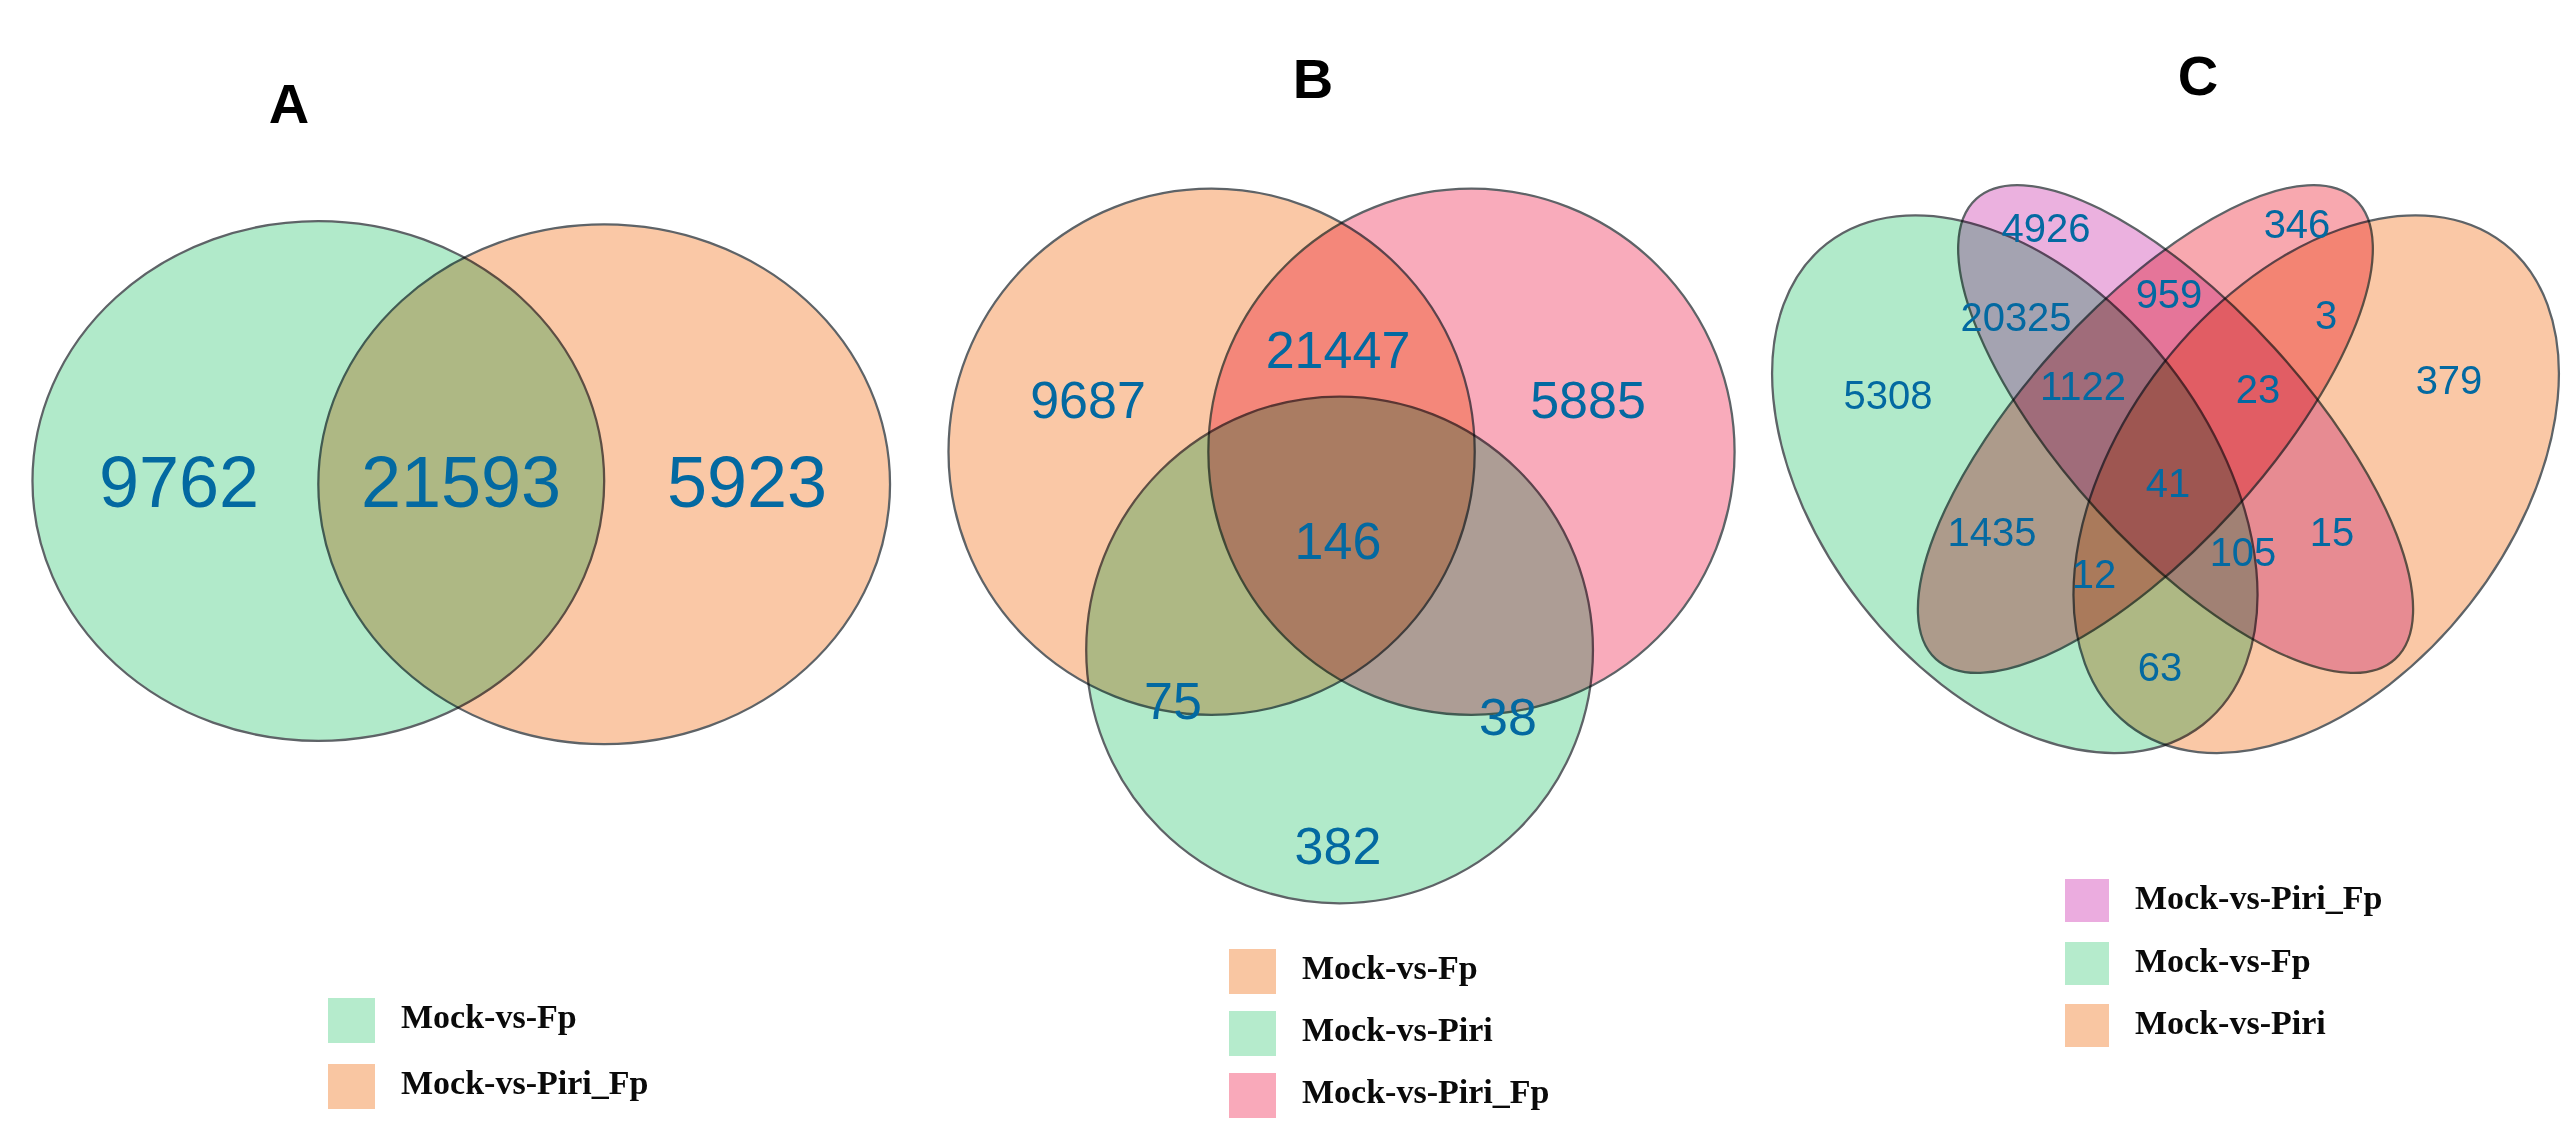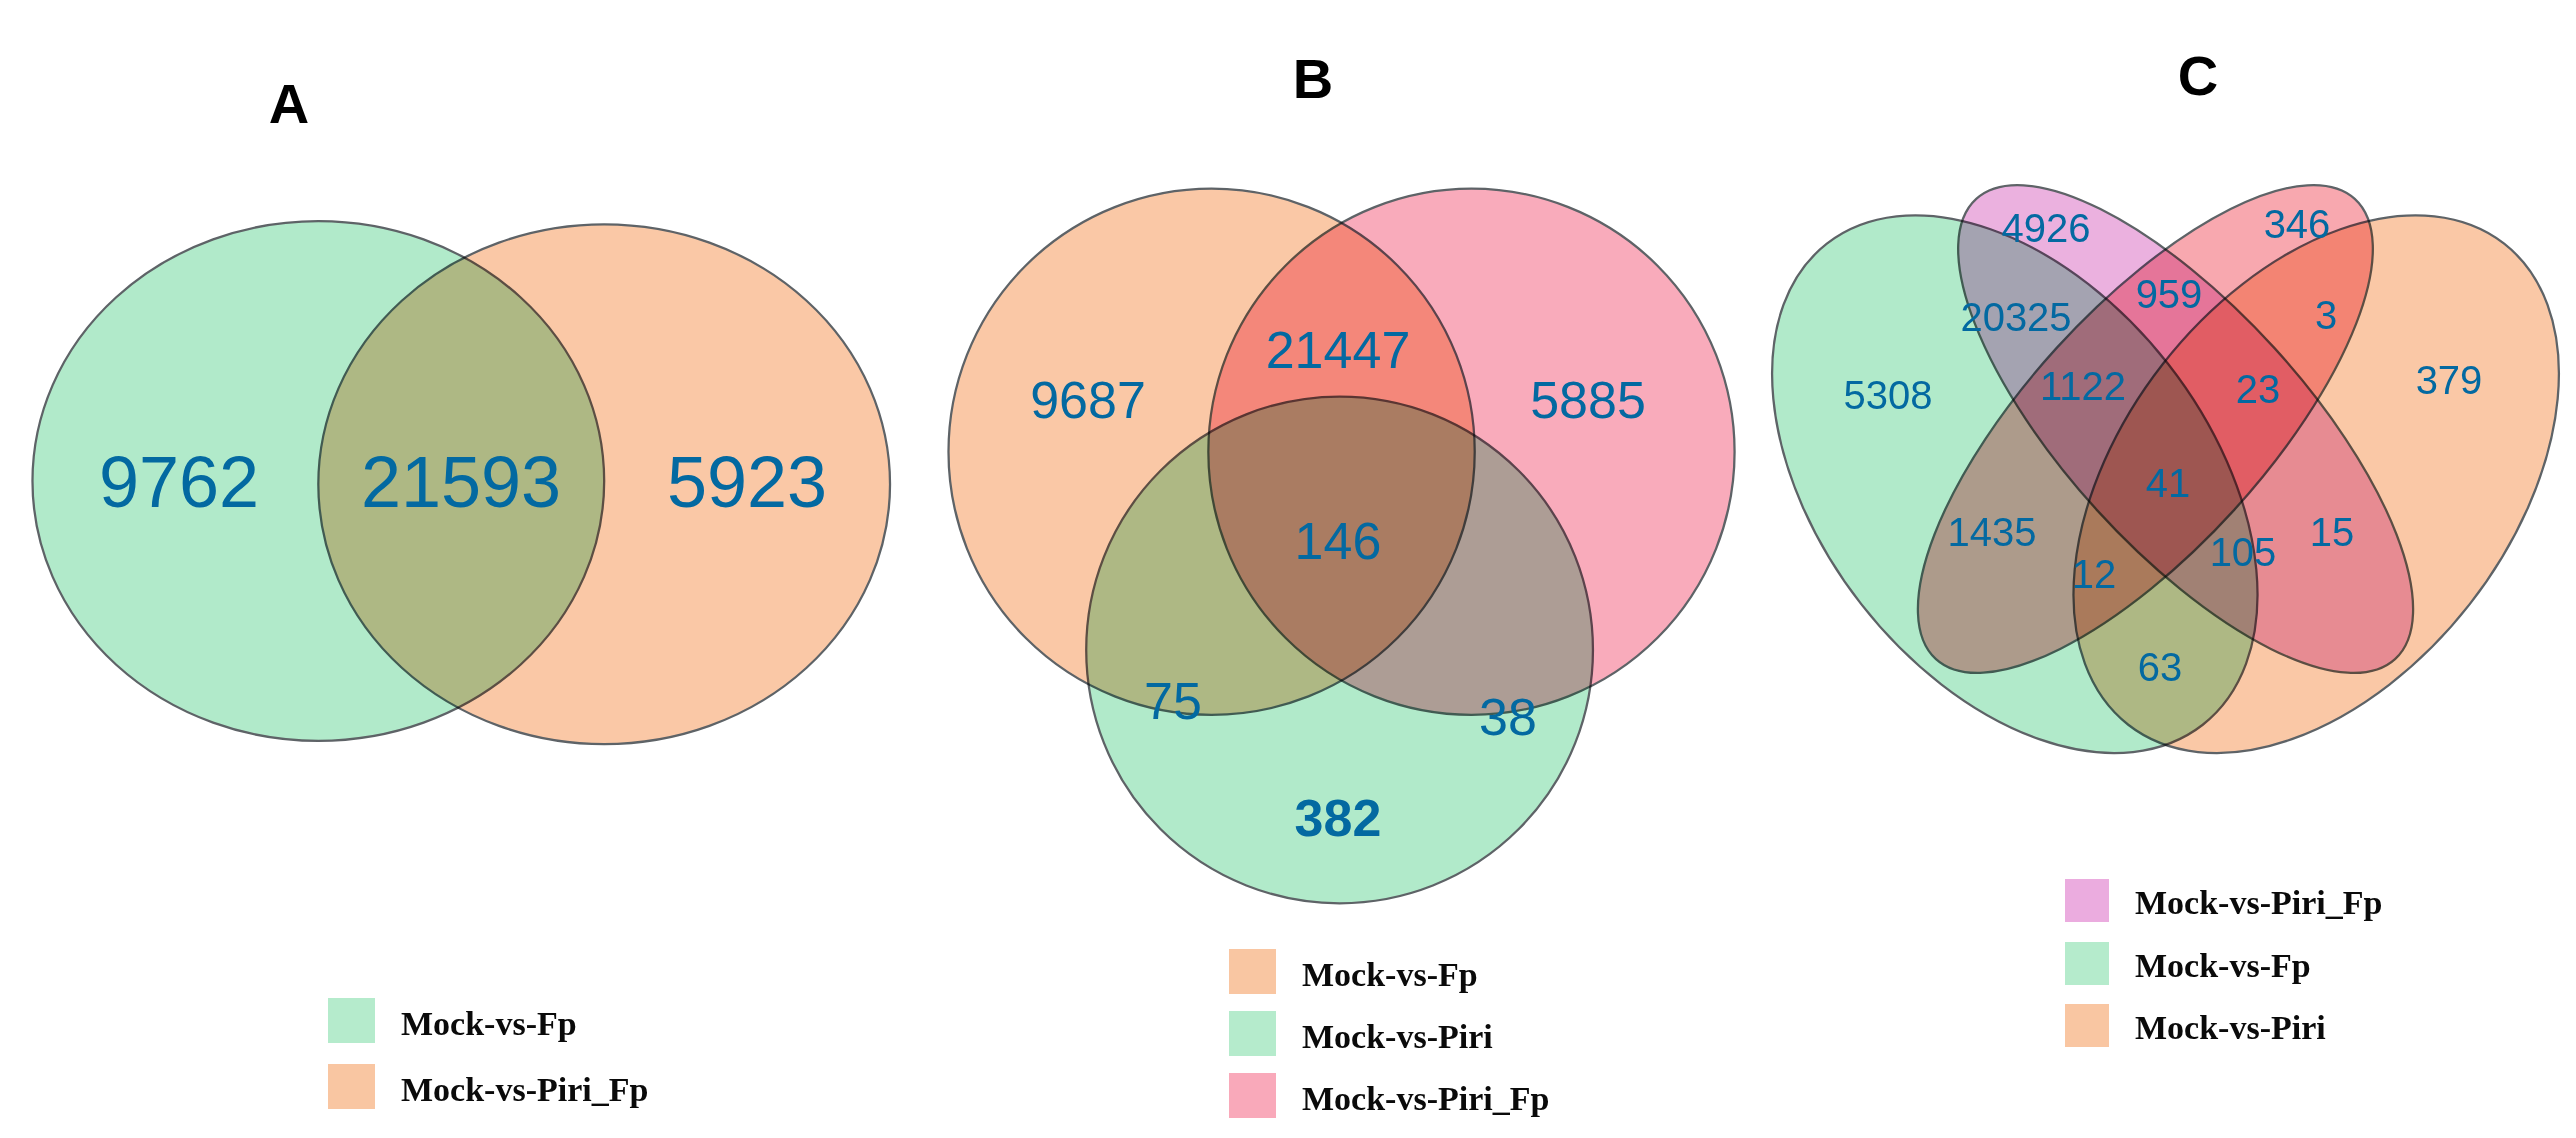--- a/index.html
+++ b/index.html
@@ -30,21 +30,21 @@
     position: absolute;
     transform: translate(-50%, -50%);
     color: #0369a1;
     white-space: nowrap;
     font-family: "Liberation Sans", "DejaVu Sans", sans-serif;
   }
   .count.size-a { font-size: 72px; }
   .count.size-b { font-size: 52px; }
   .count.size-c { font-size: 40px; }
   .legend { position: absolute; display: flex; flex-direction: column; }
-  .legend-row { display: flex; align-items: flex-end; padding-left: 36px; }
+  .legend-row { display: flex; align-items: flex-start; padding-left: 36px; }
   .legend.legend-a .legend-row { margin-bottom: 21.4px; }
   .legend.legend-b .legend-row { margin-bottom: 17px; }
   .legend.legend-c .legend-row { margin-bottom: 19.5px; }
   .swatch { width: 47px; height: 45px; margin-right: 26px; flex: 0 0 auto; }
   .legend.legend-c .swatch { width: 44px; height: 43px; }
   .legend-label {
     font-family: "Liberation Serif", "DejaVu Serif", serif;
     font-weight: bold;
     font-size: 34px;
     color: #0a0a0a;
@@ -90,21 +90,21 @@
     <circle class="set-shape" cx="815" cy="695" r="405" fill="#f8a2b4"></circle>
     <circle class="set-shape" cx="415" cy="695" r="405" fill="#f9c29c"></circle>
   </svg>
 
   <div class="count size-b" style="left:1088px; top:400px;">9687</div>
   <div class="count size-b" style="left:1338px; top:350px;">21447</div>
   <div class="count size-b" style="left:1588px; top:400px;">5885</div>
   <div class="count size-b" style="left:1338px; top:541px;">146</div>
   <div class="count size-b" style="left:1173px; top:669px;margin-top:32px;">75</div>
   <div class="count size-b" style="left:1508px; top:669px;margin-top:48px;">38</div>
-  <div class="count size-b" style="left:1338px; top:818px;font-weight:bold;">382</div>
+  <div class="count size-b" style="left:1338px; top:846px;">382</div>
 
   <div class="legend legend-b" style="left:1193px; top:949px;">
     <div class="legend-row">
       <span class="swatch sw-peach"></span>
       <span class="legend-label">Mock-vs-Fp</span>
     </div>
     <div class="legend-row">
       <span class="swatch sw-green"></span>
       <span class="legend-label">Mock-vs-Piri</span>
     </div>

